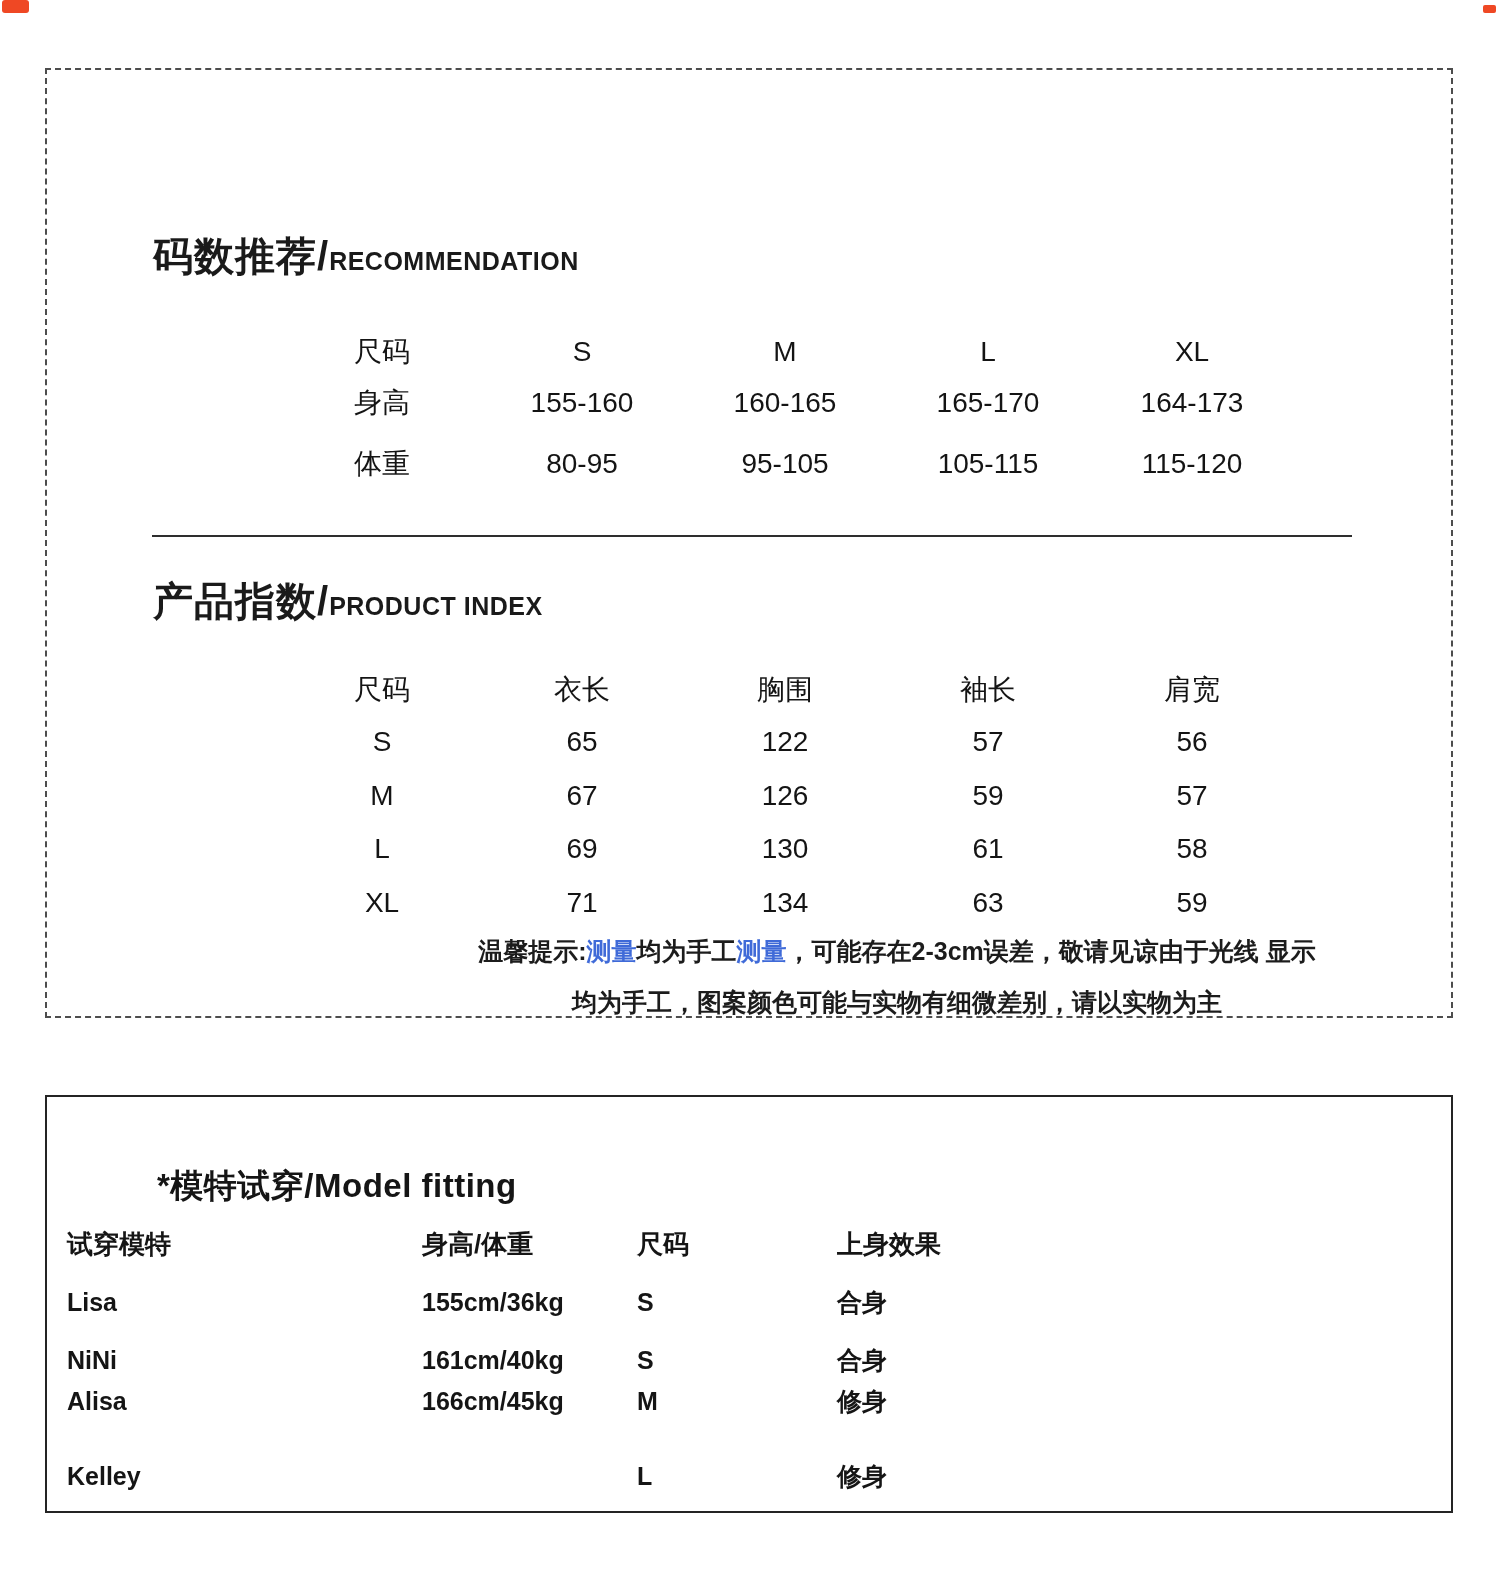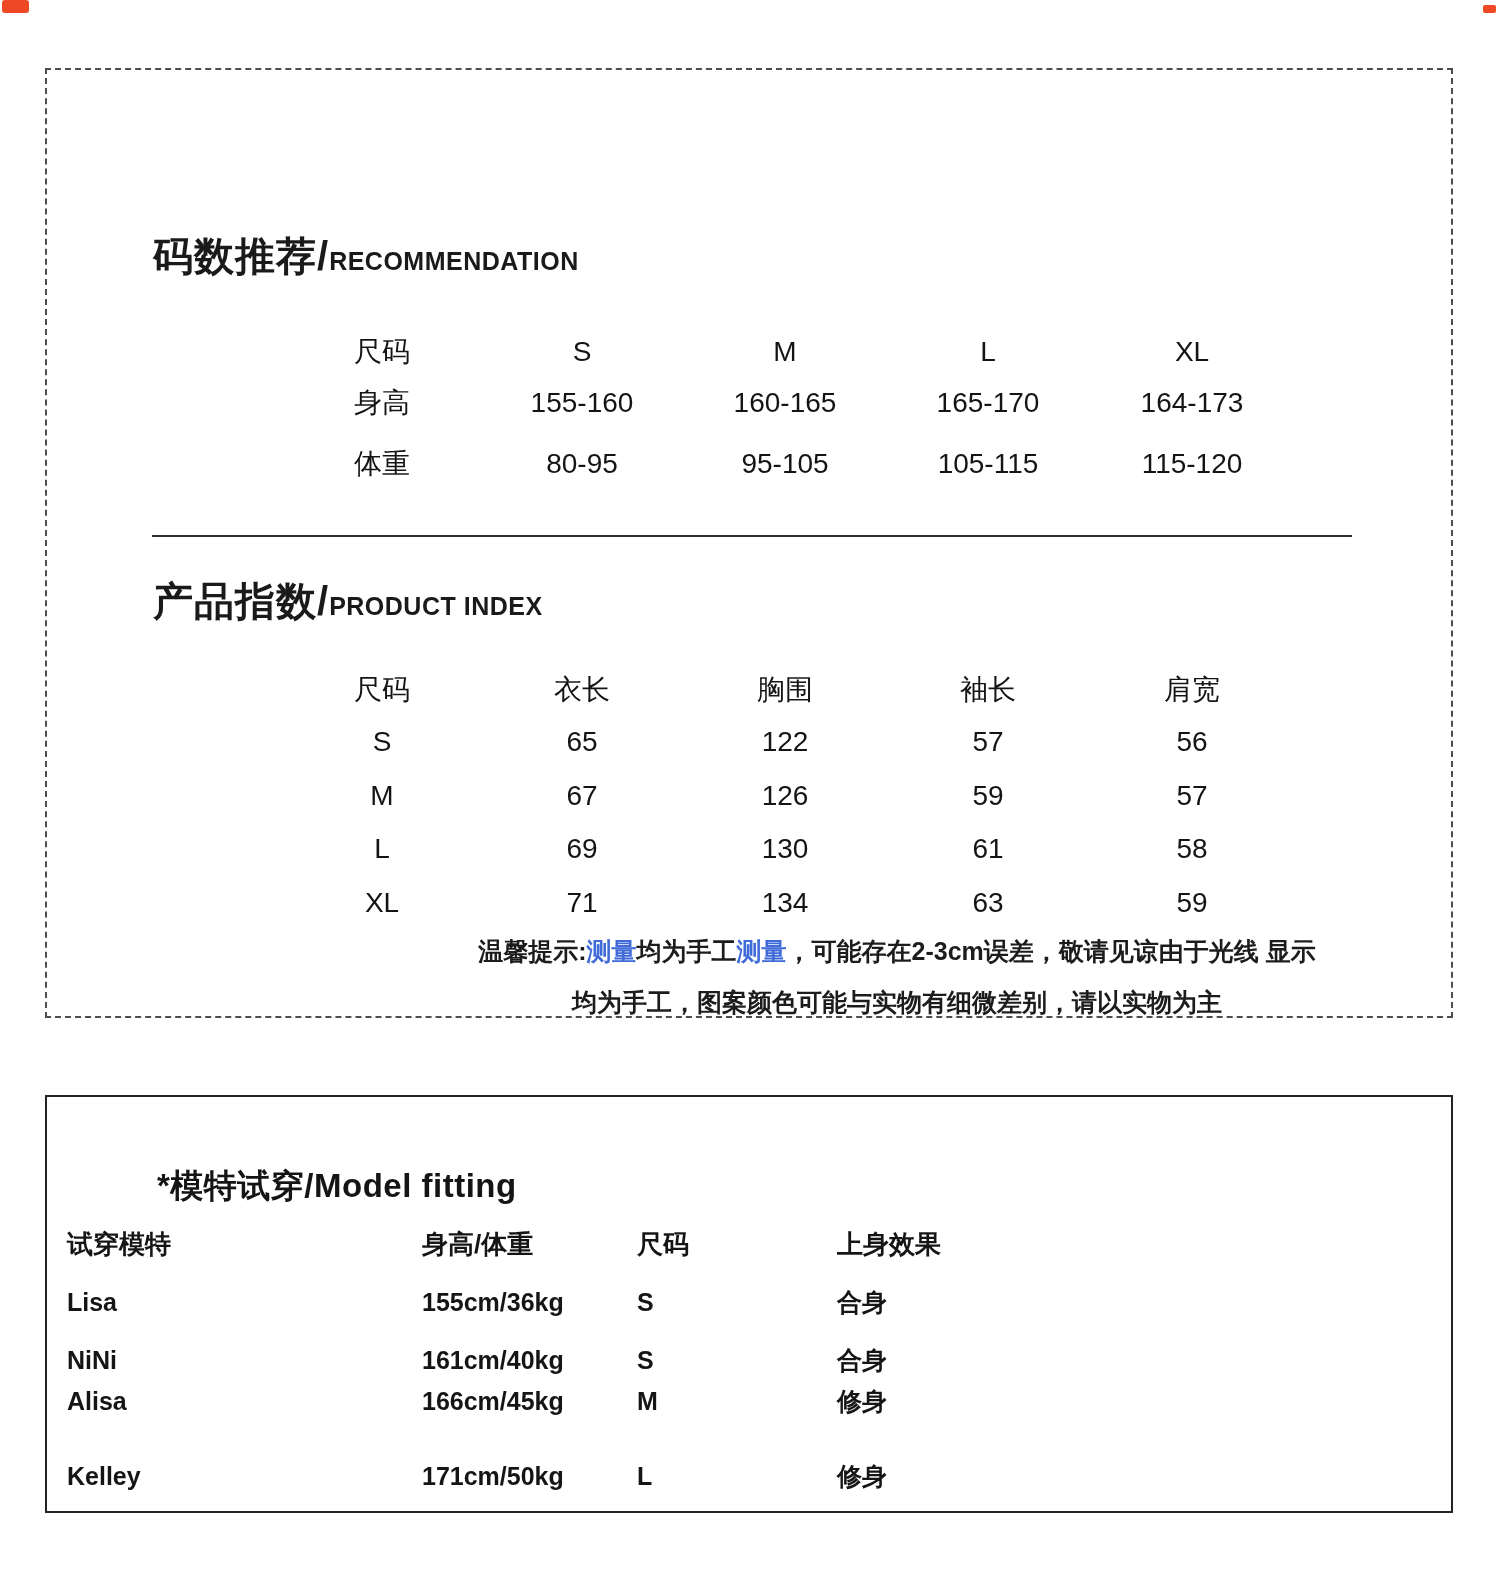--- a/index.html
+++ b/index.html
@@ -149,20 +149,19 @@
       <span class="mcell mD">合身</span>
     </div>
     <div class="mrow body" style="top:284px;">
       <span class="mcell mA">Alisa</span>
       <span class="mcell mB">166cm/45kg</span>
       <span class="mcell mC">M</span>
       <span class="mcell mD">修身</span>
     </div>
     <div class="mrow body" style="top:359px;">
       <span class="mcell mA">Kelley</span>
-      <span class="mcell mB">171cm/50kg</span>
       <span class="mcell mC">L</span>
       <span class="mcell mD">修身</span>
     </div>
 
   </section>
 
 </div>
 
 </body></html>

